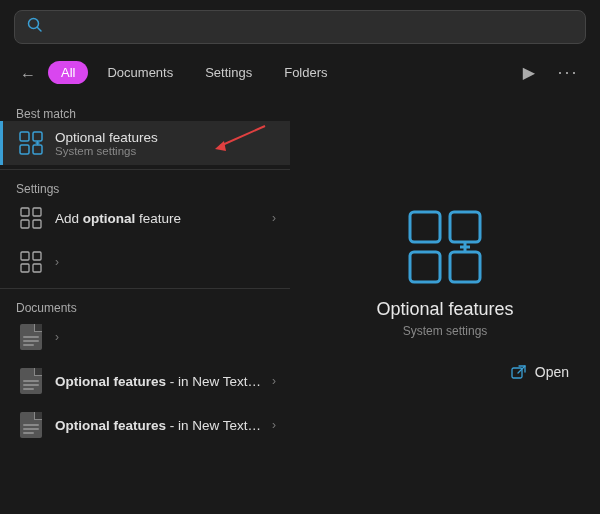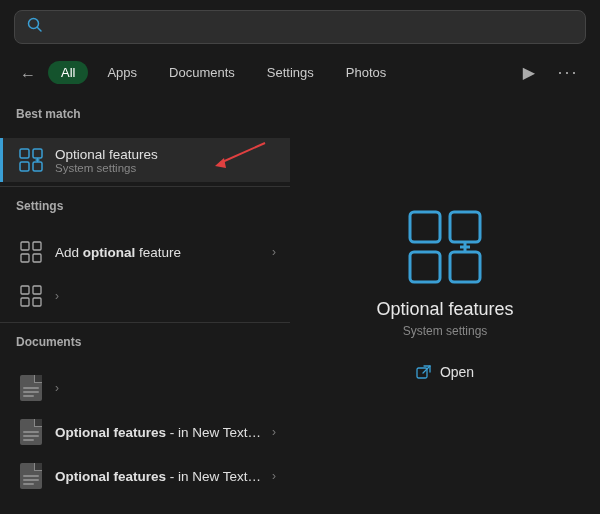--- a/index.html
+++ b/index.html
@@ -53,21 +53,21 @@
     .nav-pill {
       background: none;
       border: 1px solid transparent;
       border-radius: 16px;
       padding: 3px 12px;
       font-size: 13px;
       color: #ccc;
       cursor: pointer;
     }
     .nav-pill.active {
-      background: #14532d;
+      background: #d946ef;
       color: #fff;
     }
     .nav-spacer { flex: 1; }
     .nav-play {
       background: none;
       border: none;
       color: #aaa;
       cursor: pointer;
       font-size: 16px;
       padding: 4px 8px;
@@ -93,22 +93,22 @@
       overflow-y: auto;
       padding: 6px 0;
     }
     .left-panel::-webkit-scrollbar { width: 4px; }
     .left-panel::-webkit-scrollbar-track { background: transparent; }
     .left-panel::-webkit-scrollbar-thumb { background: #555; border-radius: 2px; }
 
     .section-label {
       font-size: 12px;
       color: #aaa;
-      padding: 8px 16px 17px 16px;
-      font-weight: 700;
+      padding: 8px 16px 0 16px;
+      font-weight: 400;
     }
 
     .result-item {
       display: flex;
       align-items: center;
       padding: 8px 14px;
       cursor: pointer;
       gap: 10px;
       position: relative;
       border-left: 3px solid transparent;
@@ -212,21 +212,21 @@
     .app-subtitle-large {
       font-size: 12px;
       color: #888;
       text-align: center;
       margin-top: -8px;
     }
 
     .action-buttons {
       display: flex;
       flex-direction: column;
-      align-items: center;
+      align-items: flex-end;
       gap: 8px;
       width: 80%;
       margin-top: 10px;
     }
     .open-btn {
       display: flex;
       align-items: center;
       gap: 8px;
       background: none;
       border: none;
@@ -253,24 +253,23 @@
       <circle cx="6.5" cy="6.5" r="5" stroke="#3a9fd5" stroke-width="1.5"></circle>
       <line x1="10.5" y1="10.5" x2="14" y2="14" stroke="#3a9fd5" stroke-width="1.5" stroke-linecap="round"></line>
     </svg>
   </span>
   <input type="text" style="">
 </div>
 
 <div class="nav-bar">
   <button class="nav-back">←</button>
   <button class="nav-pill active">All</button>
-  <button class="nav-pill">Apps</button>
   <button class="nav-pill">Documents</button>
   <button class="nav-pill">Settings</button>
-  <button class="nav-pill">Photos</button>
+  <button class="nav-pill">Folders</button>
   <div class="nav-spacer"></div>
   <button class="nav-play">▶</button>
   <button class="nav-more">···</button>
 </div>
 
 <div class="main-layout">
 
   <div class="left-panel">
 
     <div class="section-label">Best match</div>

